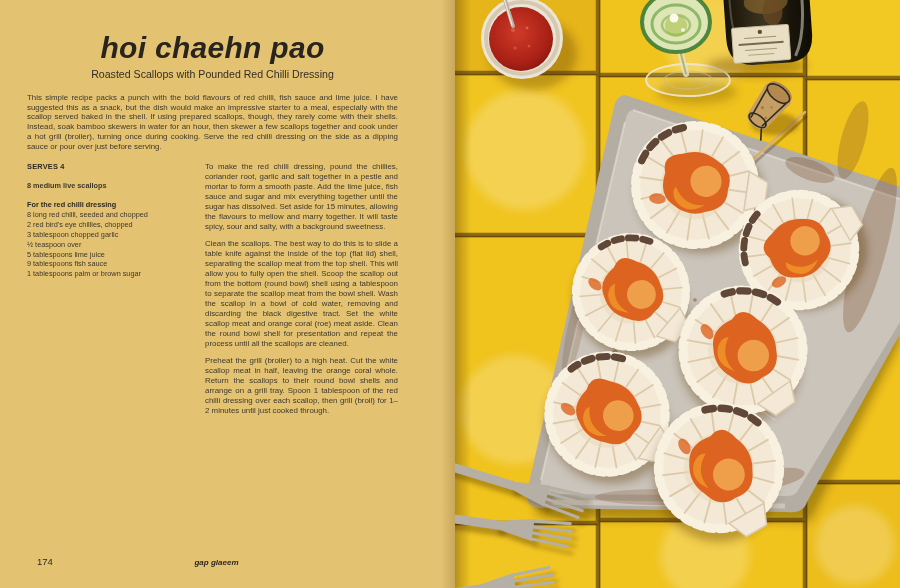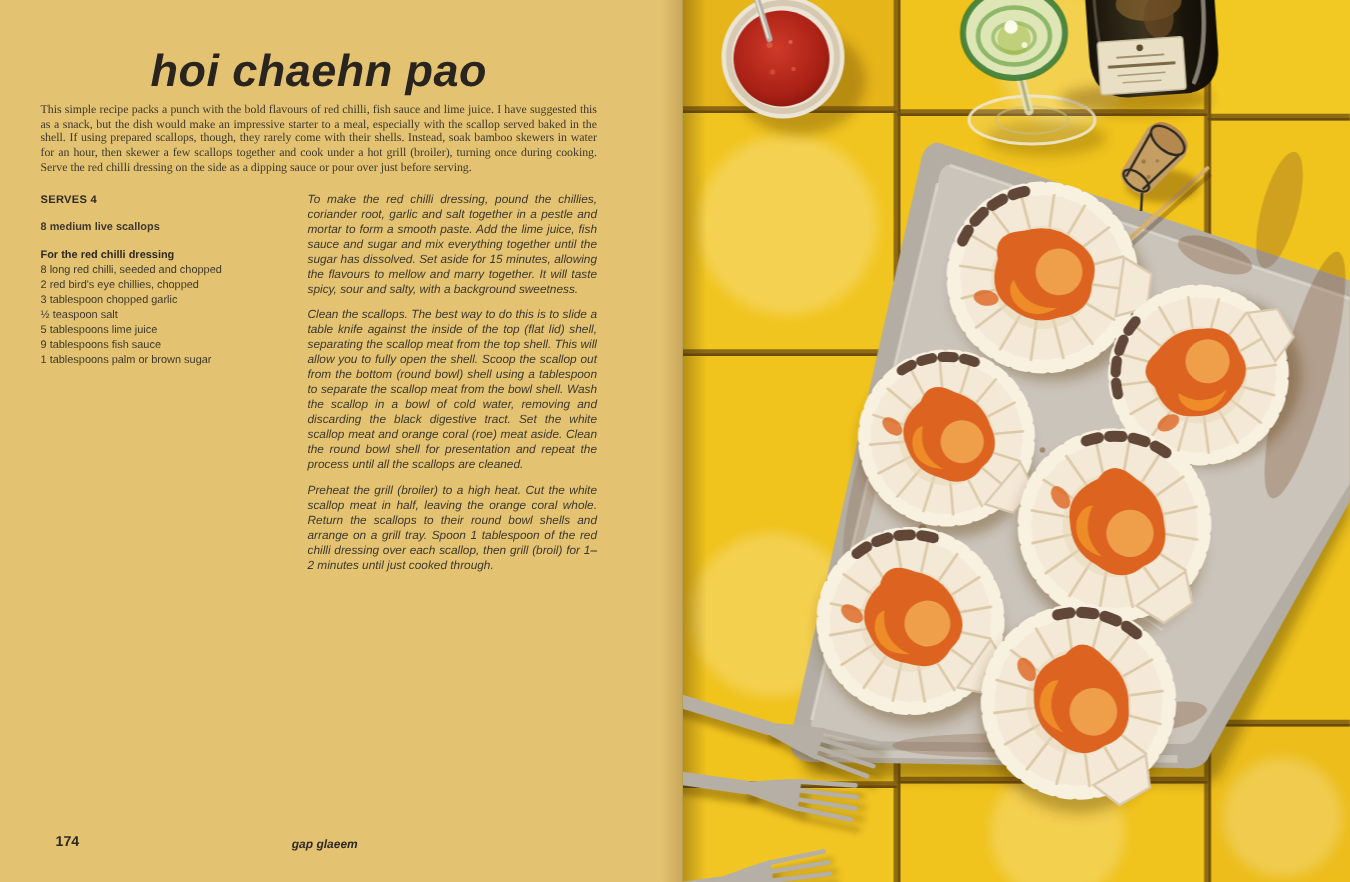--- a/index.html
+++ b/index.html
@@ -5,31 +5,31 @@
   html,body{margin:0;padding:0;background:#777;}
   .spread{width:900px;height:588px;display:flex;overflow:hidden;font-family:"Liberation Sans",sans-serif;justify-content:center;}
   
   .page-left{width:455px;height:588px;background:var(--page_bg,#e3c271);position:relative;flex:none;}
   .page-left::after{content:"";position:absolute;top:0;right:0;width:14px;height:100%;
     background:linear-gradient(to right,rgba(0,0,0,0),rgba(92,62,10,.20));pointer-events:none;}
   .content{padding:0 57px 0 27px;}
   .recipe-title{font-size:30px;font-style:italic;font-weight:bold;color:#29241d;
     text-align:center;margin:31px 0 3px 0;letter-spacing:.3px;}
   .recipe-subtitle{font-size:10.6px;font-weight:500;color:#332d25;text-align:center;margin:0 0 13px 0;}
-  .intro{font-size:7.9px;line-height:9.7px;color:#3e382d;text-align:justify;margin:0;font-family:Liberation Serif, serif;}
+  .intro{font-size:7.9px;line-height:9.7px;color:#3e382d;text-align:justify;margin:0;}
   .cols{display:flex;margin-top:11px;}
   .col-ing{width:170px;flex:none;font-size:7.3px;line-height:9.9px;color:#3e382d;}
   .serves{font-weight:bold;font-size:7.4px;color:#2e2921;margin:0 0 9px 0;letter-spacing:.2px;}
   .yield{margin:0 0 9px 0;font-weight:bold;}
   .sub-head{font-weight:bold;color:#2e2921;margin:0;}
   ul.ing-list{list-style:none;margin:0;padding:0;}
   ul.ing-list li{padding-left:7px;text-indent:-7px;}
-  .col-method{flex:1;margin-left:8px;font-size:7.9px;line-height:10px;color:#3e382d;text-align:justify;font-style:italic;}
+  .col-method{flex:1;margin-left:8px;font-size:7.9px;line-height:10px;color:#3e382d;text-align:justify;}
   .col-method p{margin:0 0 7px 0;}
-  .page-num{position:absolute;left:37px;bottom:21px;font-weight:bold;font-size:9.5px;color:#2e2921;}
+  .page-num{position:absolute;left:37px;bottom:21px;font-weight:normal;font-size:9.5px;color:#2e2921;}
   .running-footer{position:absolute;left:0;width:455px;bottom:21px;text-align:center;
     font-size:8px;font-style:italic;font-weight:bold;color:#2e2921;transform:translateX(-11px);}
   
   .page-right{width:445px;height:588px;flex:none;position:relative;}
   .page-right svg{display:block;}
   .tile-base{fill:var(--tile,#f0c31d);}
   .grout{stroke:var(--tile_grout,#7c5a10);stroke-width:4.5;opacity:.85;fill:none;}
   .grout2{stroke:#4c360a;stroke-width:1.6;opacity:.55;fill:none;}
   .shine{fill:#ffffff;}
   .tray-rim{fill:var(--tray_rim,#b3ada3);}
@@ -44,31 +44,32 @@
   .fork-shadow{color:rgba(84,54,6,.38);}
 </style>
 </head>
 <body>
 
 <div class="spread">
 
   <div class="page-left">
     <div class="content">
       <h1 class="recipe-title">hoi chaehn pao</h1>
+      <h2 class="recipe-subtitle">Roasted Scallops with Pounded Red Chilli Dressing</h2>
       <p class="intro">This simple recipe packs a punch with the bold flavours of red chilli, fish sauce and lime juice. I have suggested this as a snack, but the dish would make an impressive starter to a meal, especially with the scallop served baked in the shell. If using prepared scallops, though, they rarely come with their shells. Instead, soak bamboo skewers in water for an hour, then skewer a few scallops together and cook under a hot grill (broiler), turning once during cooking. Serve the red chilli dressing on the side as a dipping sauce or pour over just before serving.</p>
       <div class="cols">
         <div class="col-ing">
           <p class="serves">SERVES 4</p>
           <p class="yield">8 medium live scallops</p>
           <p class="sub-head">For the red chilli dressing</p>
           <ul class="ing-list">
             <li>8 long red chilli, seeded and chopped</li>
             <li>2 red bird's eye chillies, chopped</li>
             <li>3 tablespoon chopped garlic</li>
-            <li>½ teaspoon salt</li>
+            <li>½ teaspoon over</li>
             <li>5 tablespoons lime juice</li>
             <li>9 tablespoons fish sauce</li>
             <li>1 tablespoons palm or brown sugar</li>
           </ul>
         </div>
         <div class="col-method">
           <p>To make the red chilli dressing, pound the chillies, coriander root, garlic and salt together in a pestle and mortar to form a smooth paste. Add the lime juice, fish sauce and sugar and mix everything together until the sugar has dissolved. Set aside for 15 minutes, allowing the flavours to mellow and marry together. It will taste spicy, sour and salty, with a background sweetness.</p>
           <p>Clean the scallops. The best way to do this is to slide a table knife against the inside of the top (flat lid) shell, separating the scallop meat from the top shell. This will allow you to fully open the shell. Scoop the scallop out from the bottom (round bowl) shell using a tablespoon to separate the scallop meat from the bowl shell. Wash the scallop in a bowl of cold water, removing and discarding the black digestive tract. Set the white scallop meat and orange coral (roe) meat aside. Clean the round bowl shell for presentation and repeat the process until all the scallops are cleaned.</p>
           <p>Preheat the grill (broiler) to a high heat. Cut the white scallop meat in half, leaving the orange coral whole. Return the scallops to their round bowl shells and arrange on a grill tray. Spoon 1 tablespoon of the red chilli dressing over each scallop, then grill (broil) for 1–2 minutes until just cooked through.</p>
         </div>

